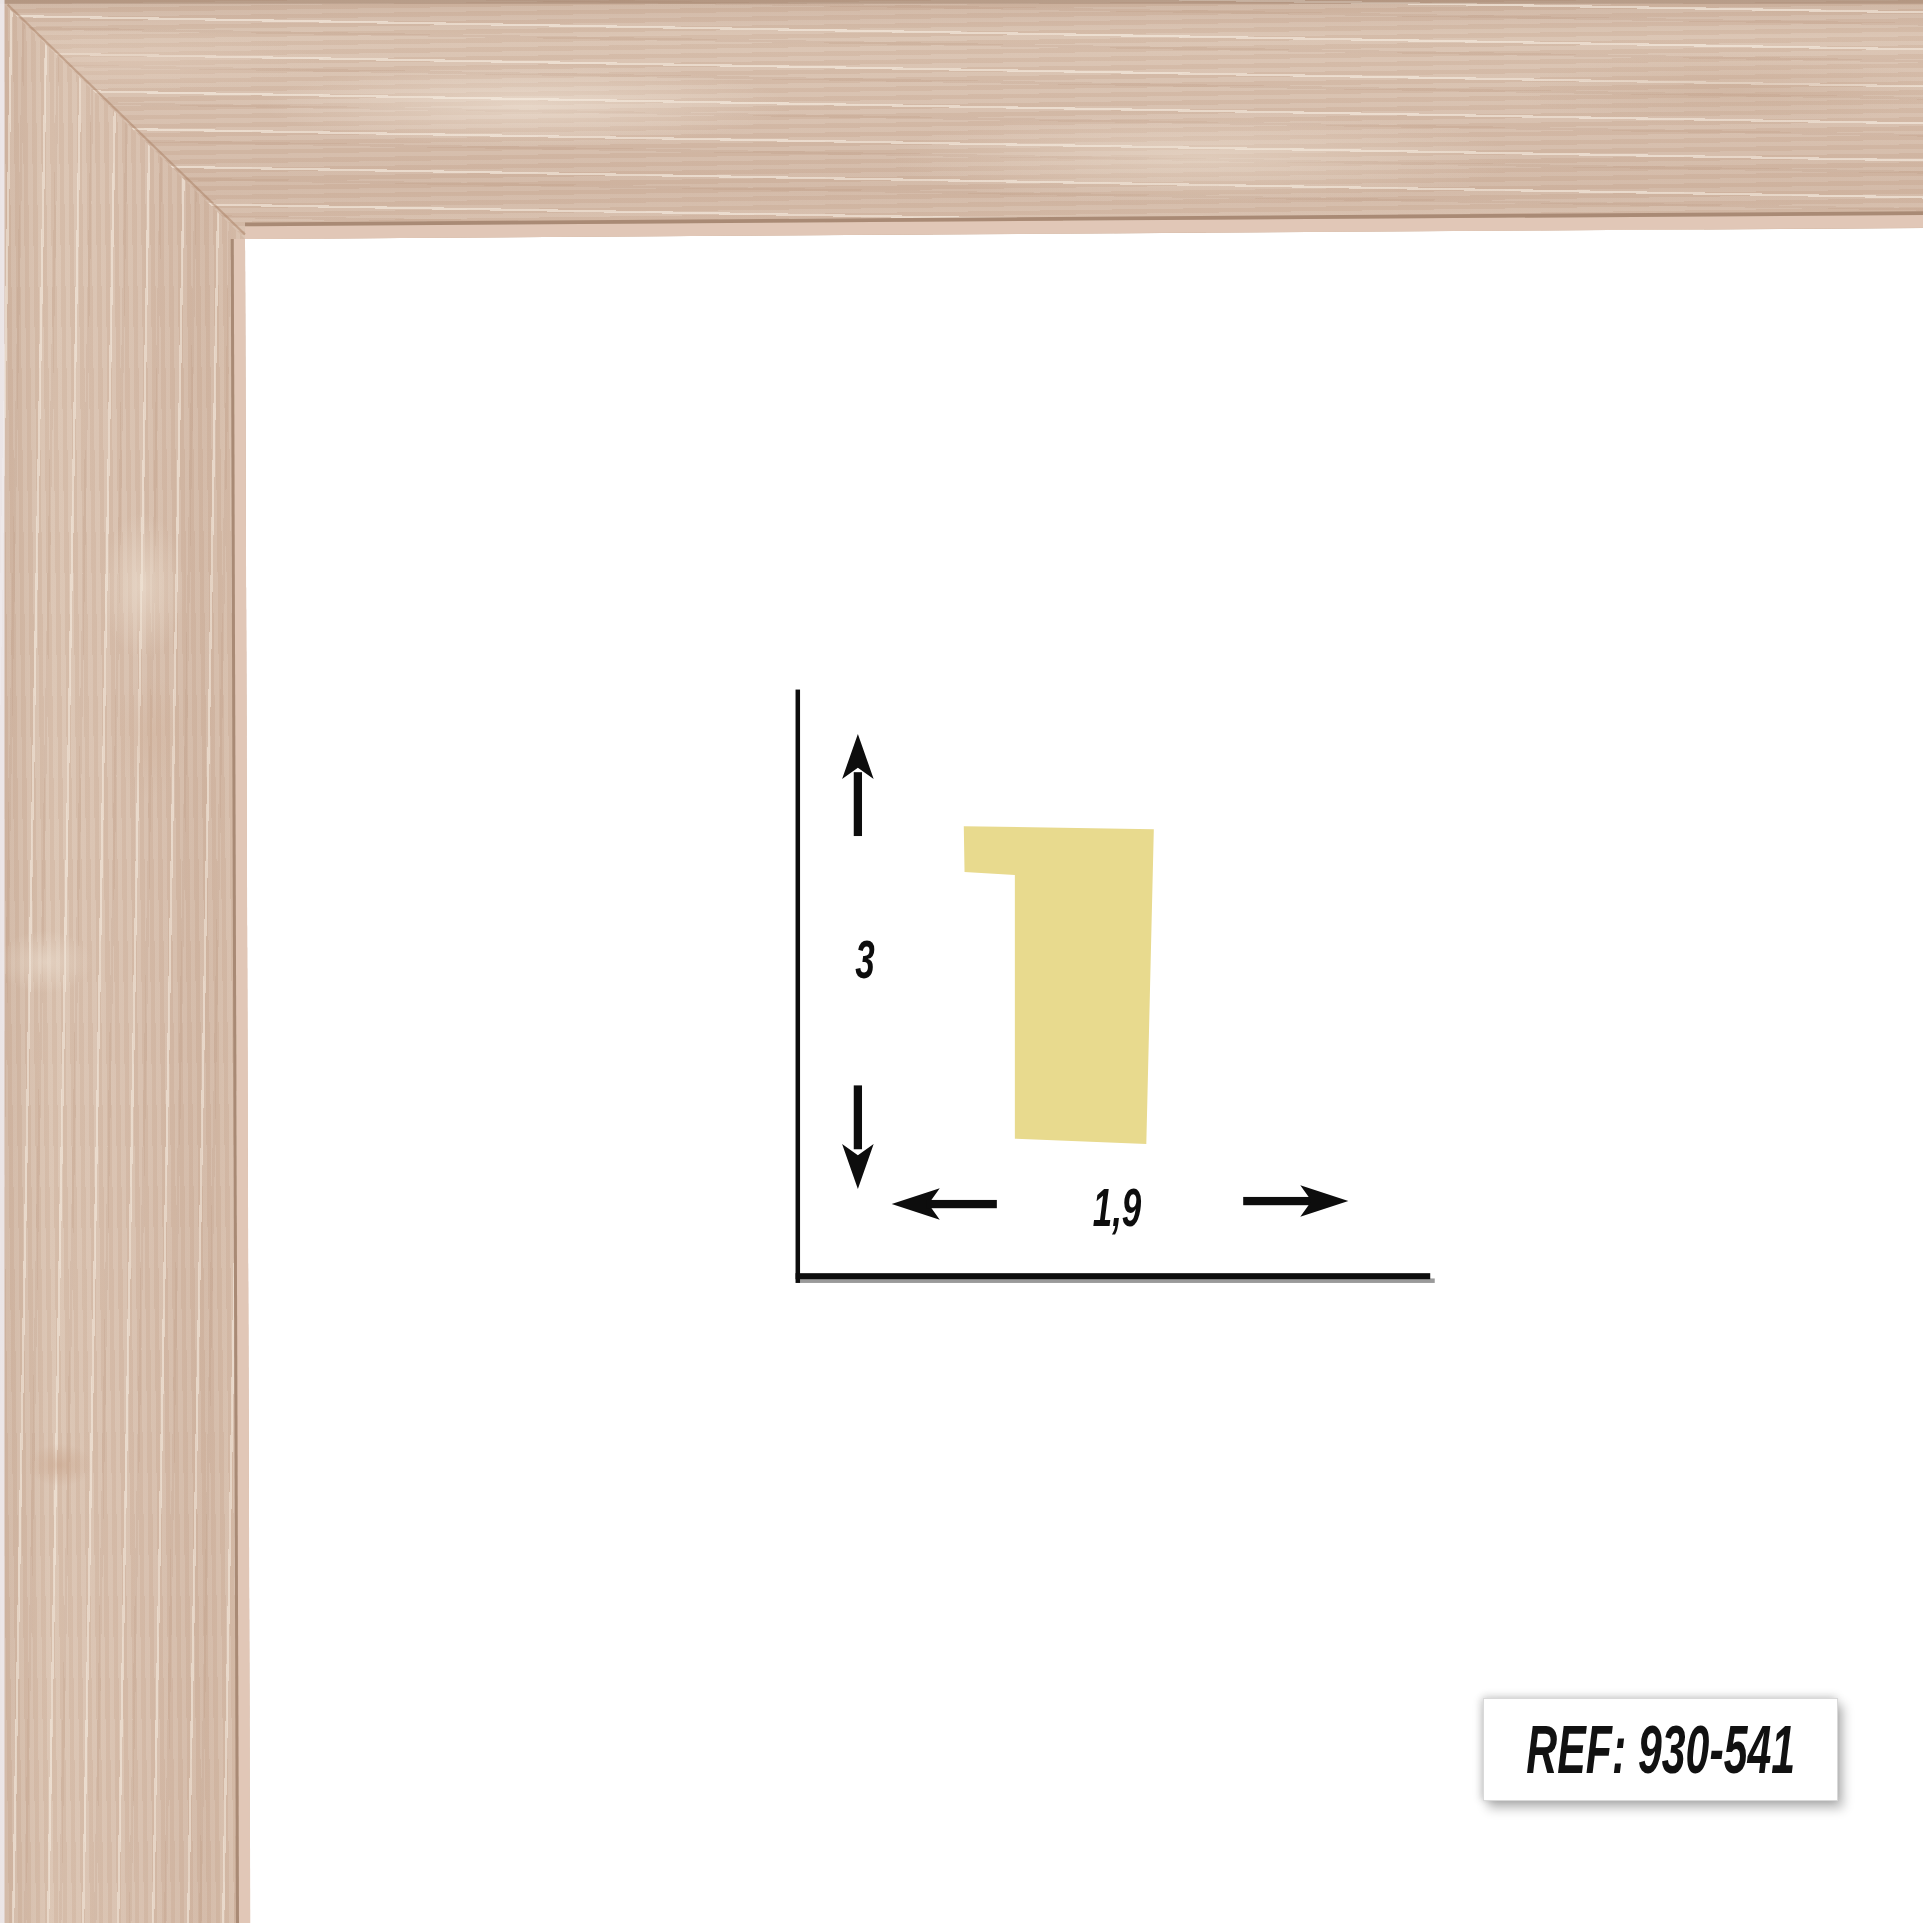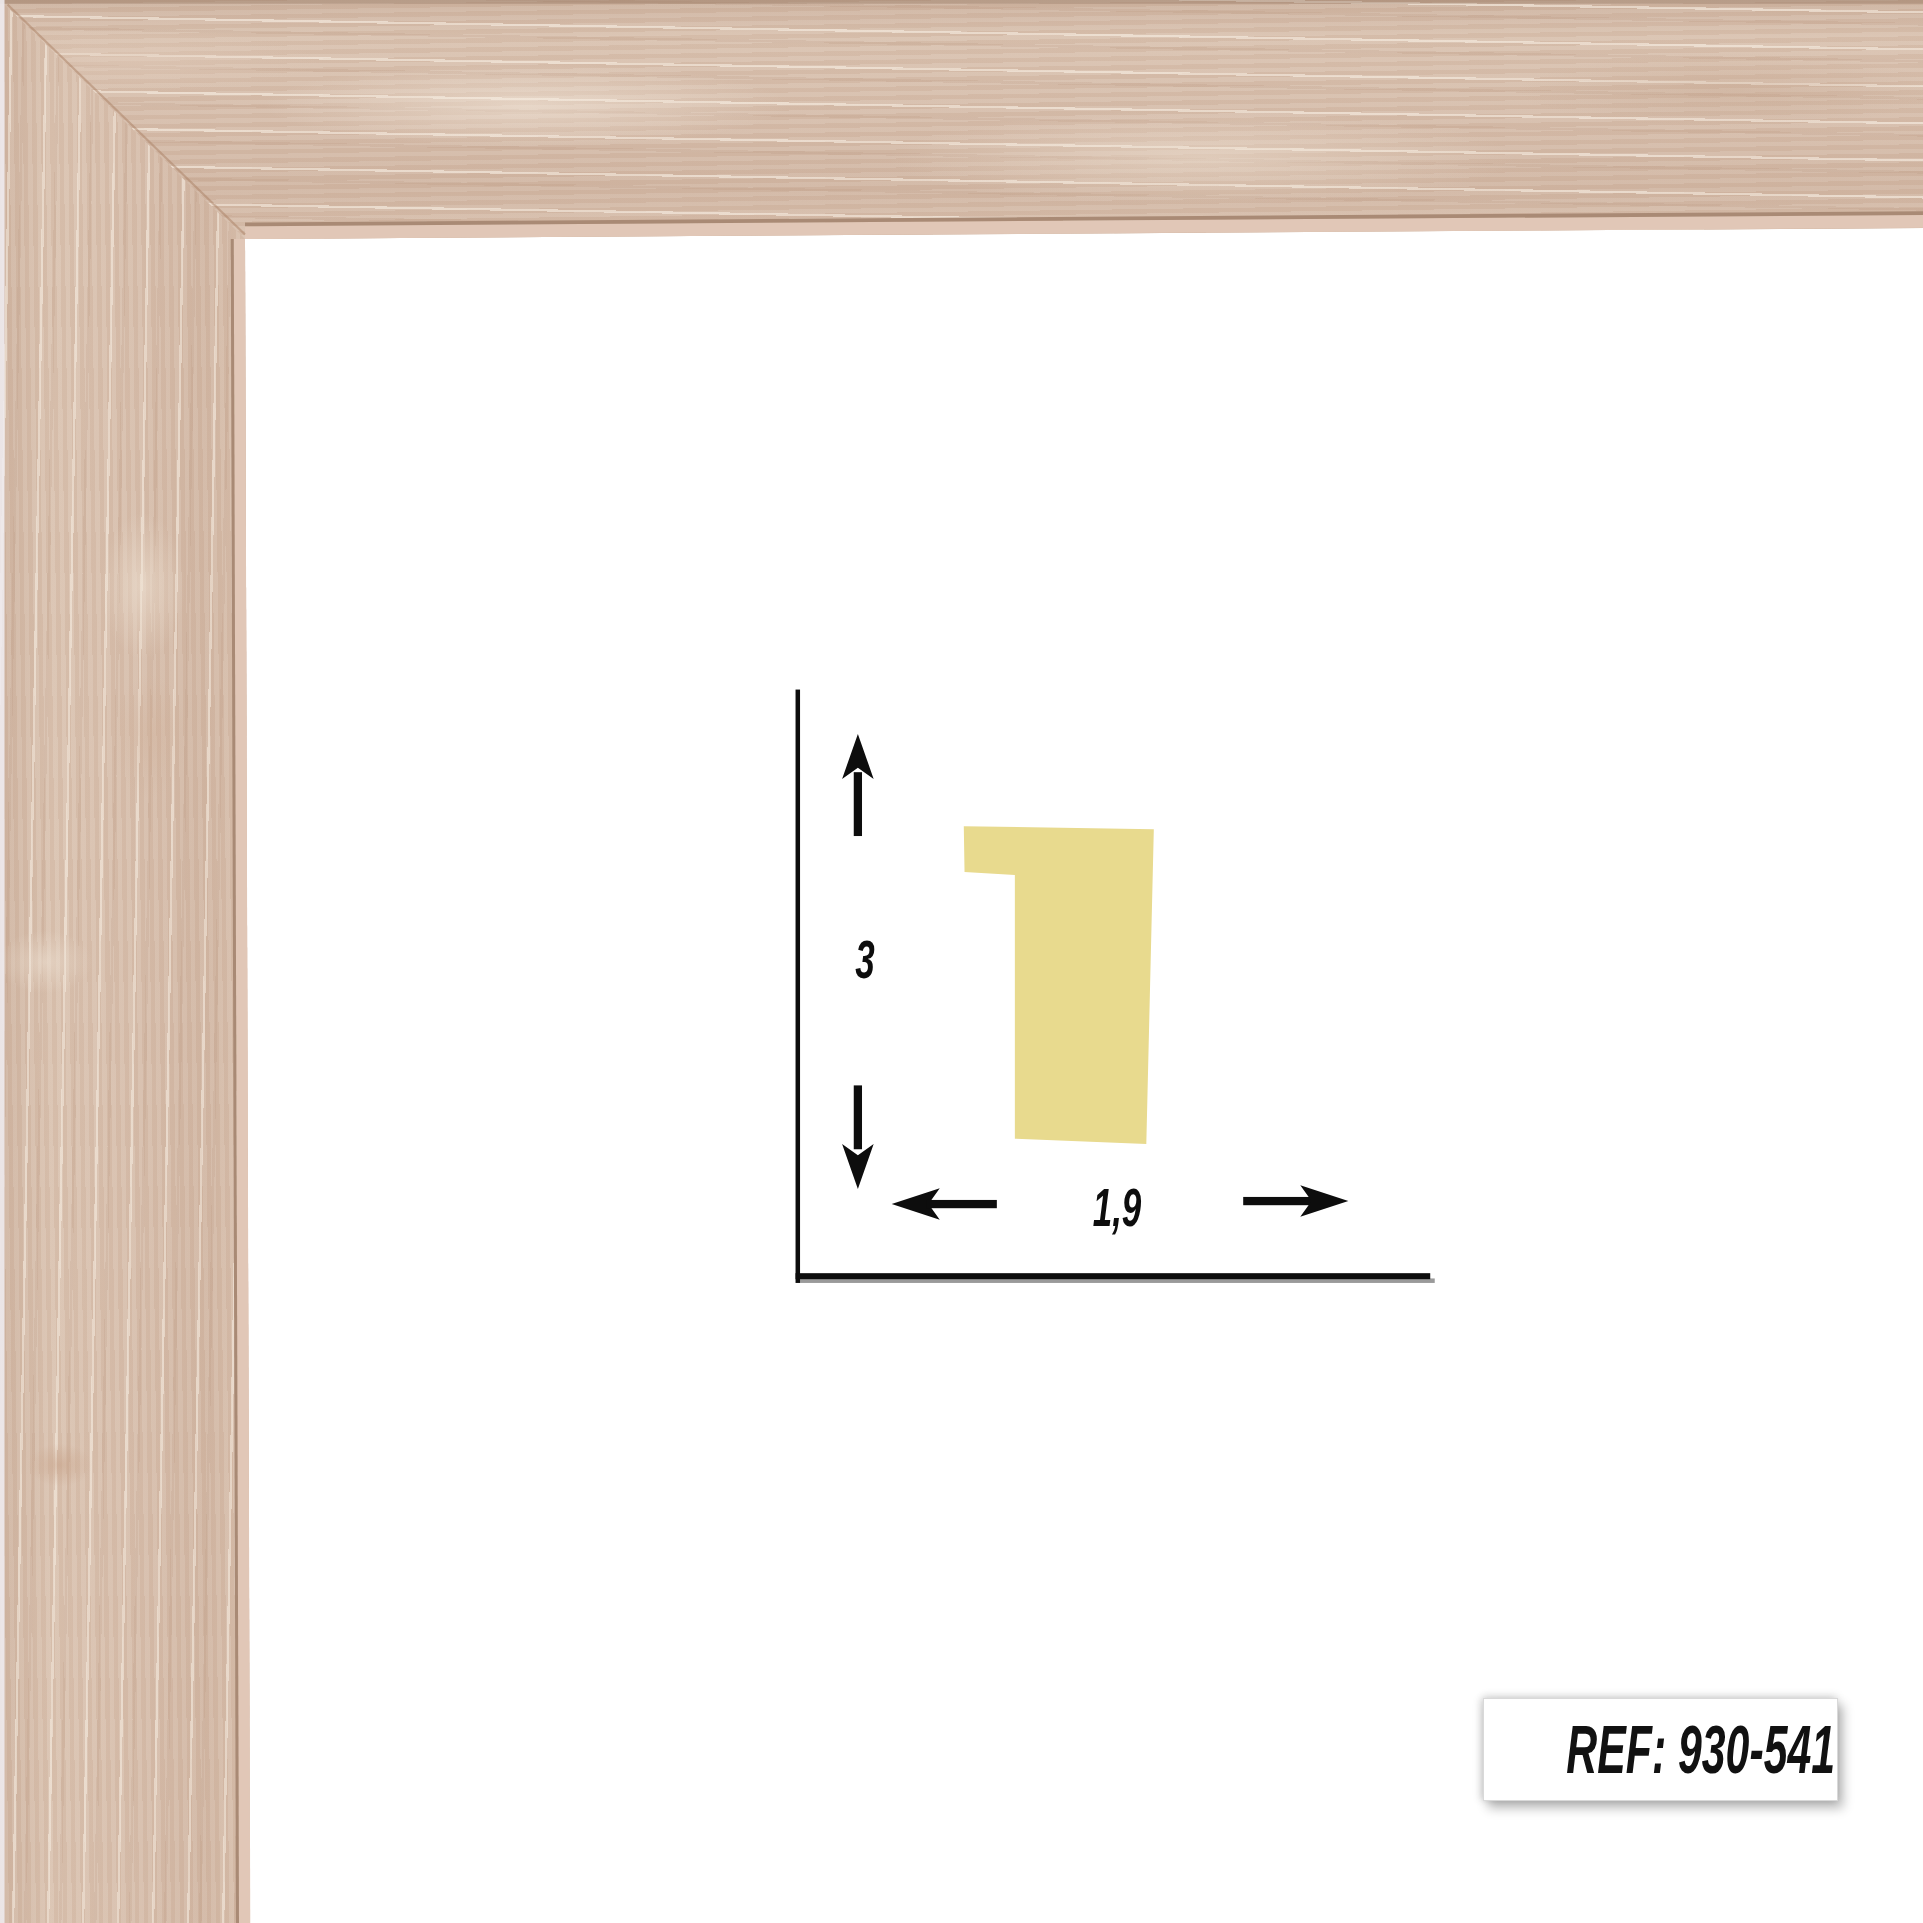--- a/index.html
+++ b/index.html
@@ -50,21 +50,21 @@
     white-space:nowrap;
   }
   #height-label{left:820px;top:930px;width:90px;}
   #width-label{left:1057px;top:1178px;width:120px;}
   
   #ref-badge{
     position:absolute;left:1483px;top:1698px;width:355px;height:103px;
     background:#ffffff;
     border:1.5px solid #d9d9d9;
     box-shadow:0 -3px 7.5px rgba(0,0,0,.10), -3.8px 0 7.5px rgba(0,0,0,.10), 4.5px 6.8px 10.5px rgba(0,0,0,.28);
-    display:flex;align-items:center;justify-content:flex-start;
+    display:flex;align-items:center;justify-content:center;
     box-sizing:border-box;
   }
   #ref-text{
     font-style:italic;font-weight:700;font-size:69px;
     color:#111111;
     transform:scaleX(0.62);
     white-space:nowrap;
   }
 </style>
 </head>

